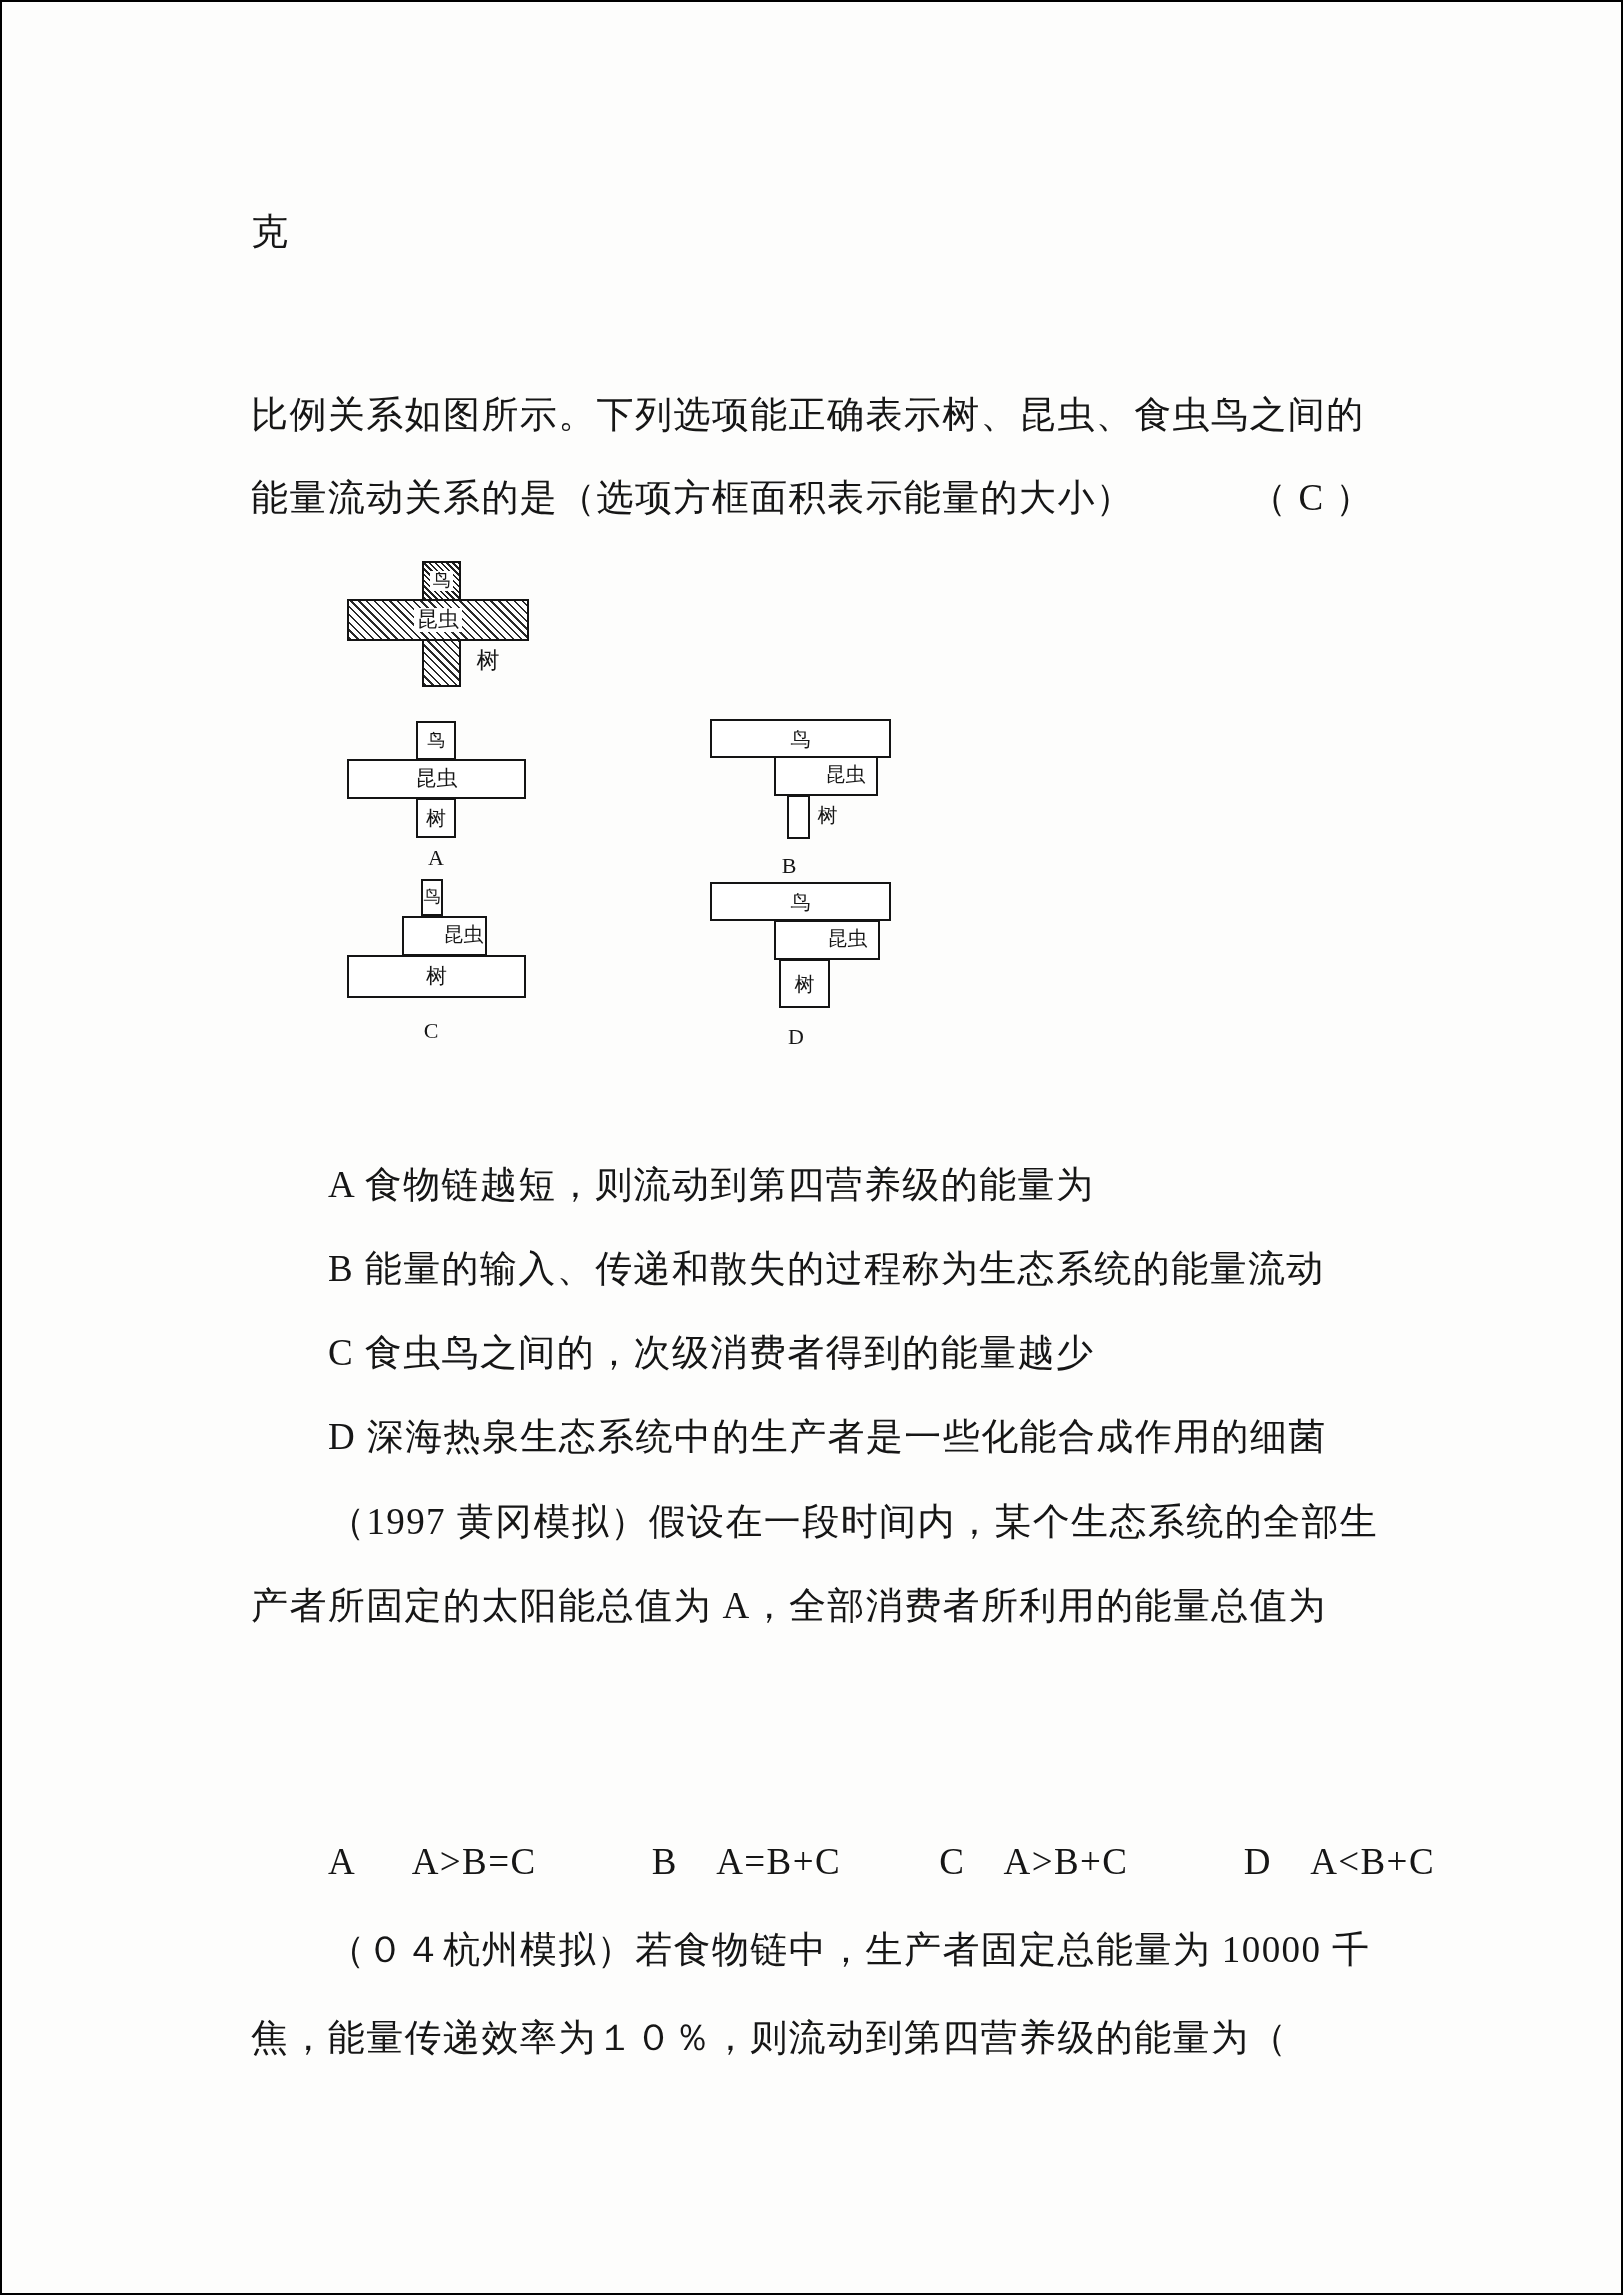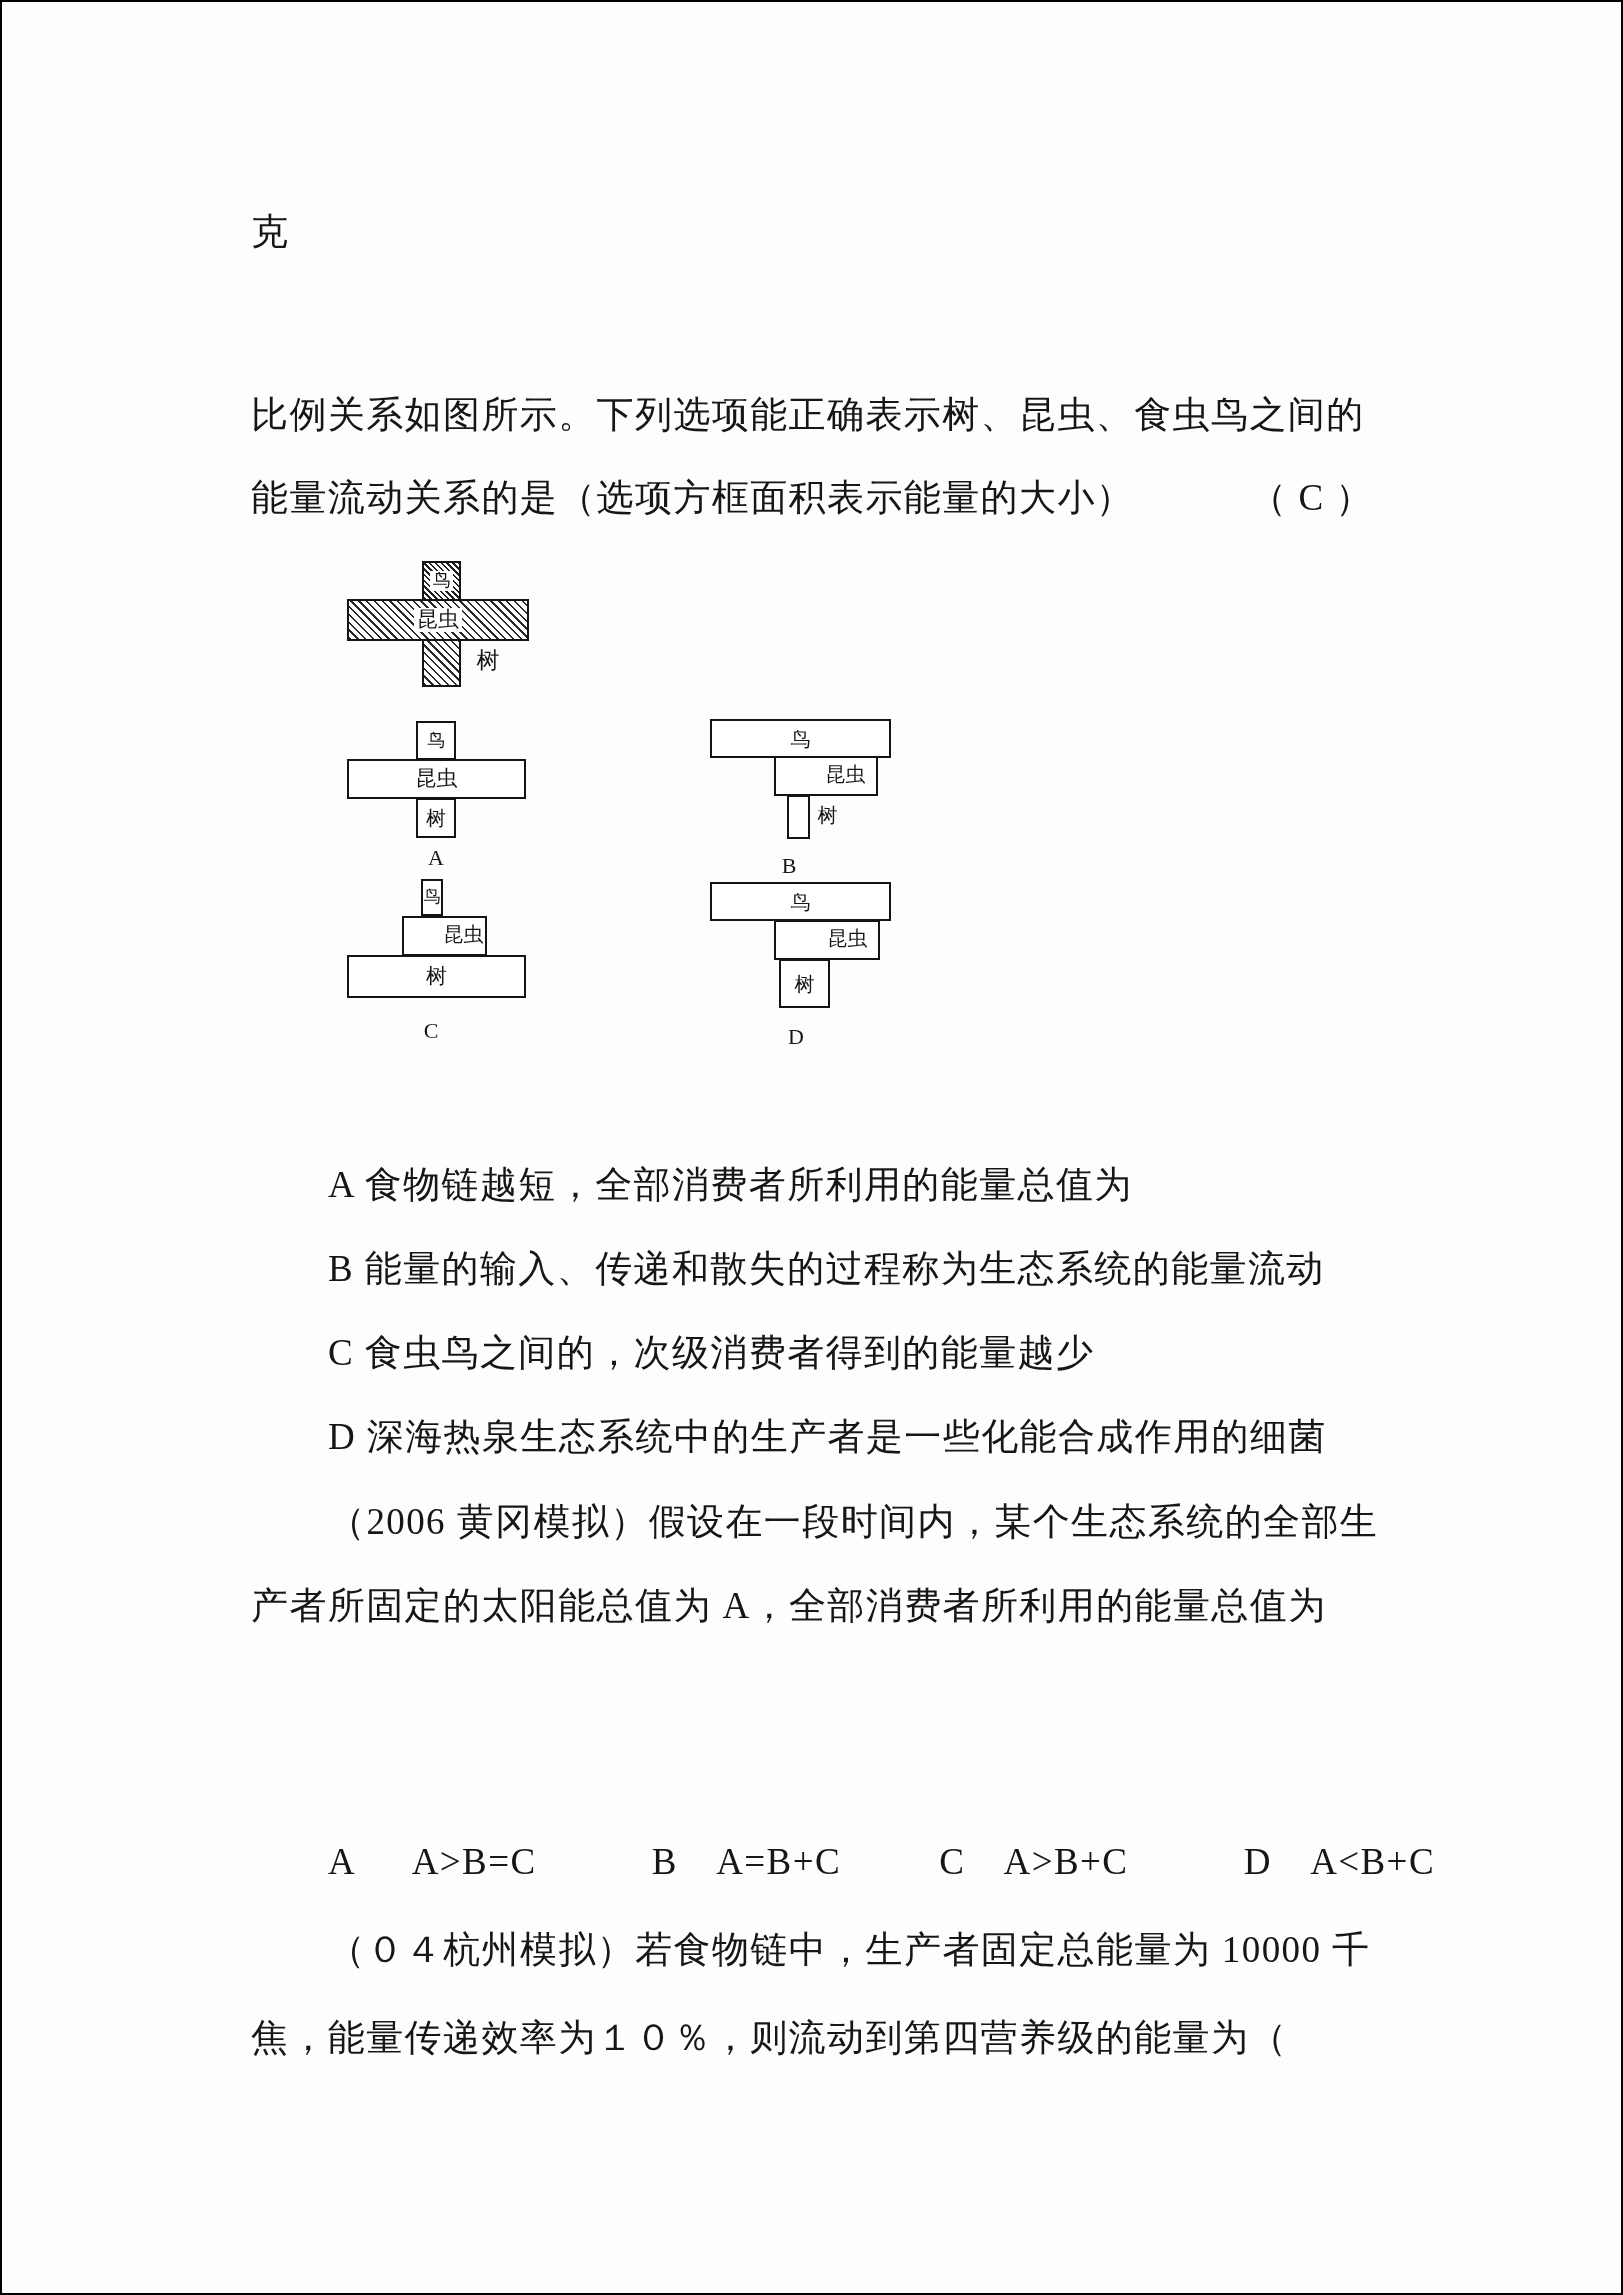--- a/index.html
+++ b/index.html
@@ -118,26 +118,26 @@
     </div>
     <div class="box" style="left:772px;top:918px;width:106px;height:40px"></div>
     <span class="flabel" style="left:824px;top:925px;font-size:20px;background:#fff">昆虫</span>
     <div class="box" style="left:777px;top:957px;width:51px;height:49px">
       <span class="plain-label" style="font-size:20px">树</span>
     </div>
     <div class="letter" style="left:769px;top:1023px;width:50px">D</div>
 
   </div>
 
-  <div class="line" style="top:1140px;left:326px">A 食物链越短，全部消费者所利用的能量总值为</div>
+  <div class="line" style="top:1140px;left:326px">A 食物链越短，则流动到第四营养级的能量为</div>
   <div class="line" style="top:1224px;left:326px">B 能量的输入、传递和散失的过程称为生态系统的能量流动</div>
   <div class="line" style="top:1308px;left:326px">C 食虫鸟之间的，次级消费者得到的能量越少</div>
   <div class="line" style="top:1392px;left:326px">D 深海热泉生态系统中的生产者是一些化能合成作用的细菌</div>
 
-  <div class="line" style="top:1477px;left:326px">（2006 黄冈模拟）假设在一段时间内，某个生态系统的全部生</div>
+  <div class="line" style="top:1477px;left:326px">（1997 黄冈模拟）假设在一段时间内，某个生态系统的全部生</div>
   <div class="line" style="top:1561px;left:249px">产者所固定的太阳能总值为 A，全部消费者所利用的能量总值为</div>
   <div class="line" style="top:1817px;left:326px">A　  A&gt;B=C　　　B　A=B+C　　  C　A&gt;B+C　　　D　A&lt;B+C</div>
 
   <div class="line" style="top:1905px;left:326px">（０４杭州模拟）若食物链中，生产者固定总能量为 10000 千</div>
   <div class="line" style="top:1993px;left:249px">焦，能量传递效率为１０％，则流动到第四营养级的能量为（</div>
 
 </div>
 
 
 </body></html>

